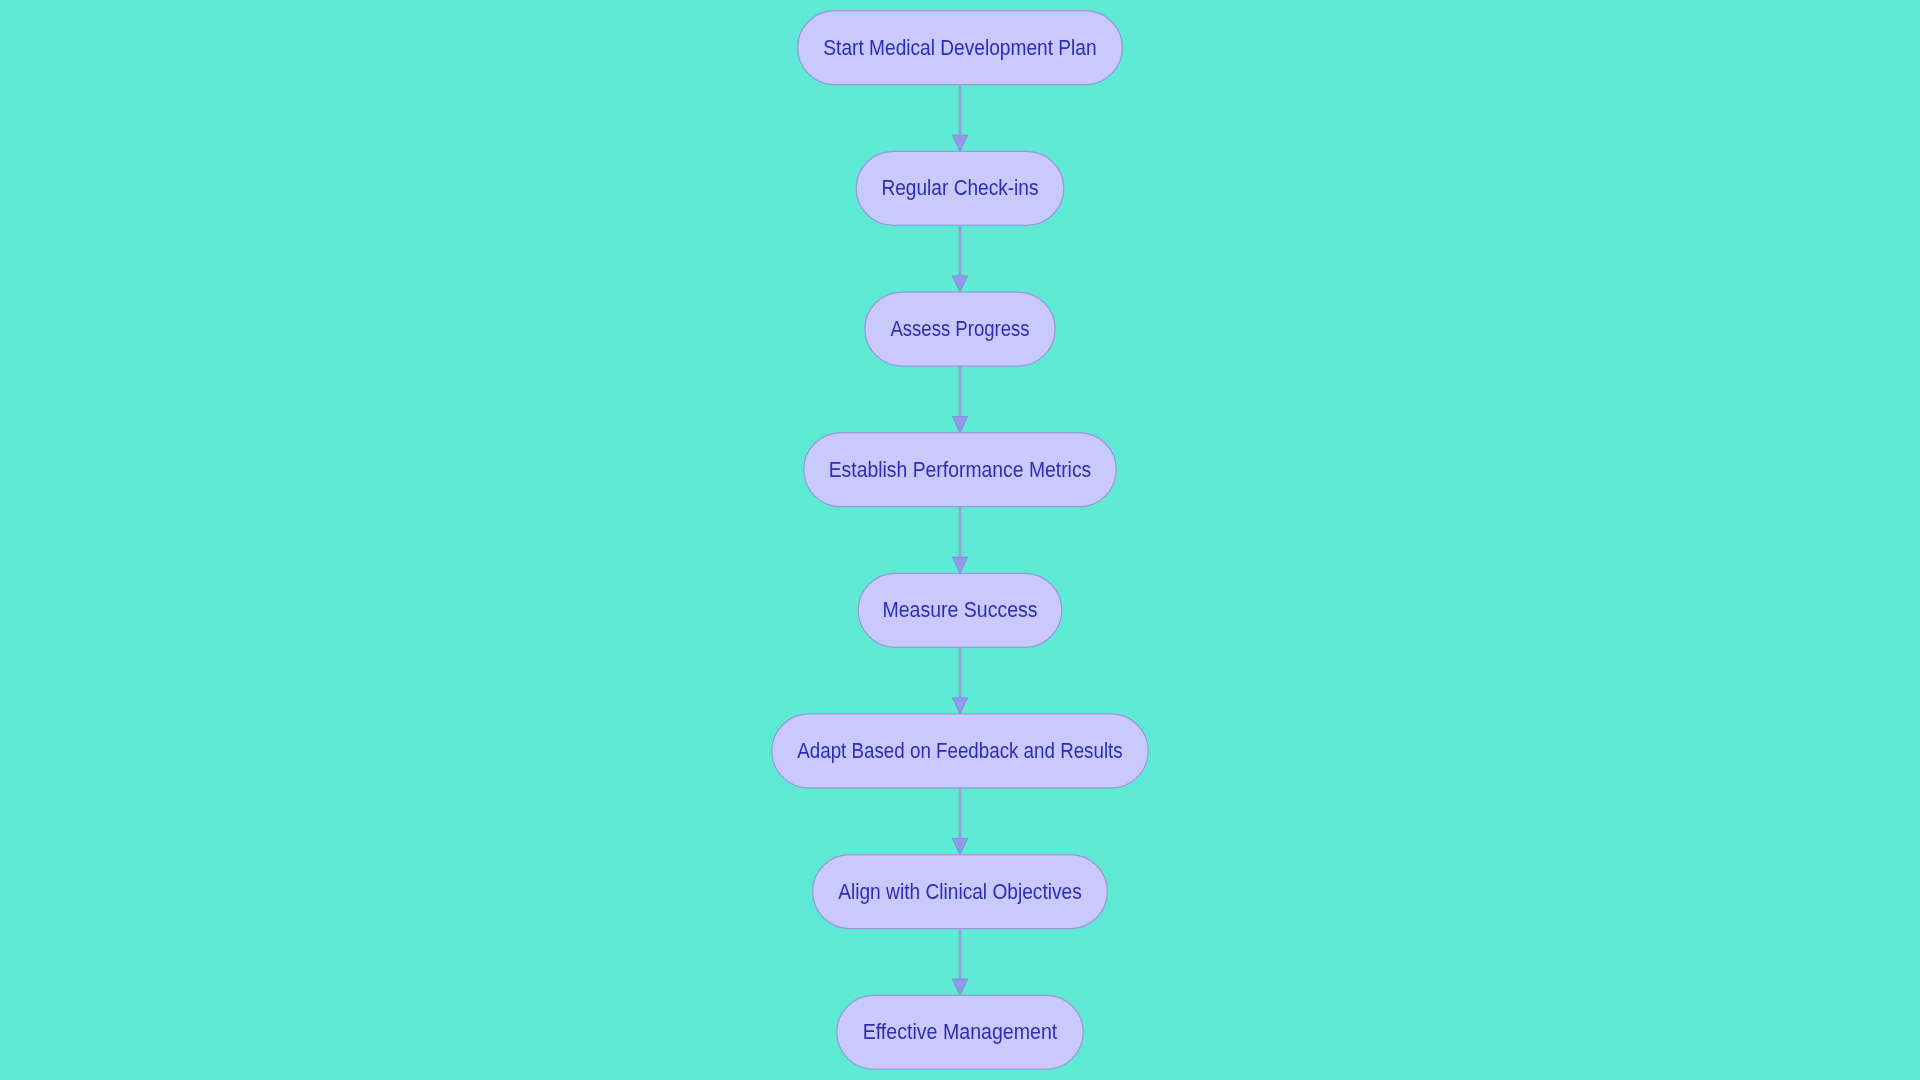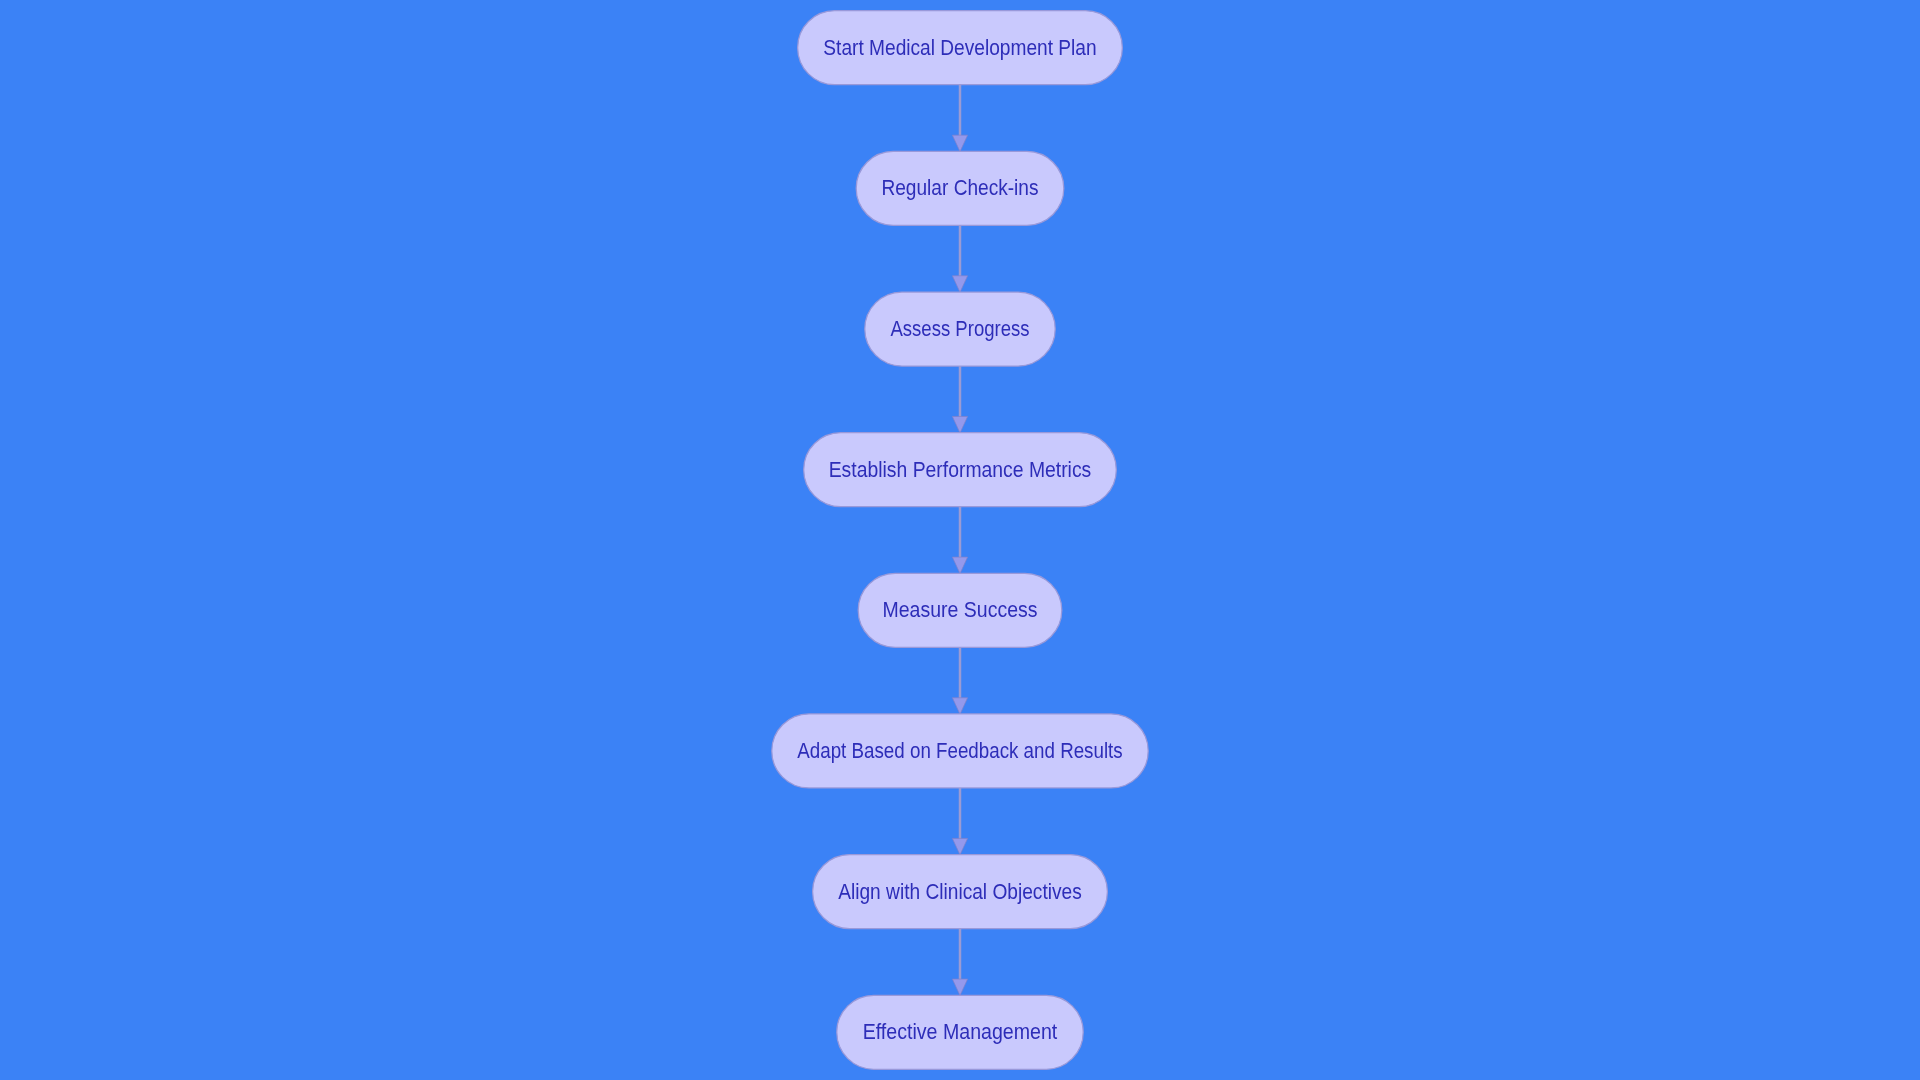--- a/index.html
+++ b/index.html
@@ -46,21 +46,21 @@
     stroke-linecap: butt;
   }
   .arrowhead {
     stroke-width: 0.7px;
     stroke-linejoin: miter;
   }
 </style>
 </head>
 <body>
 
-<div id="chart-root" style="background: #3b82f6;">
+<div id="chart-root" style="background: #5eead4;">
   <svg class="flowchart" id="flow-svg" viewBox="0 0 1920 1080">
 
     <g id="edges-layer">
       <g>
         <path class="edge-line" d="M960,84.71000000000001 L960,136.56000000000003" stroke="#9b9bd3"></path>
         <path class="arrowhead" d="M952.4,135.16000000000003 L967.6,135.16000000000003 L960,151.61 Z" fill="#9499ec" stroke="#8181c9"></path>
       </g>
       <g>
         <path class="edge-line" d="M960,225.36 L960,277.21" stroke="#9b9bd3"></path>
         <path class="arrowhead" d="M952.4,275.81 L967.6,275.81 L960,292.26 Z" fill="#9499ec" stroke="#8181c9"></path>

